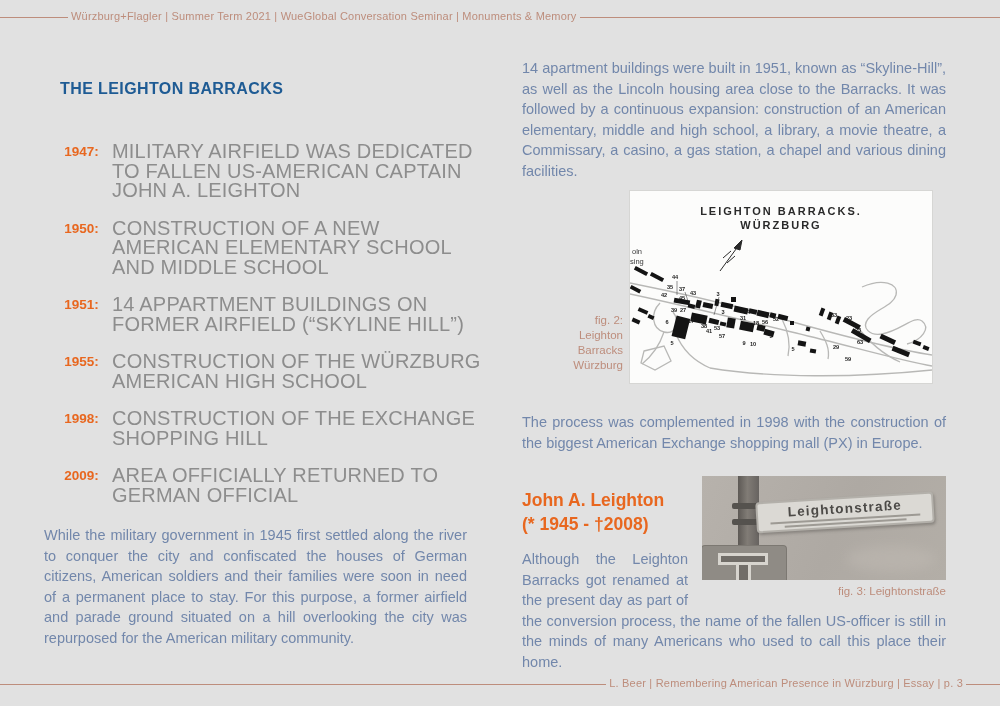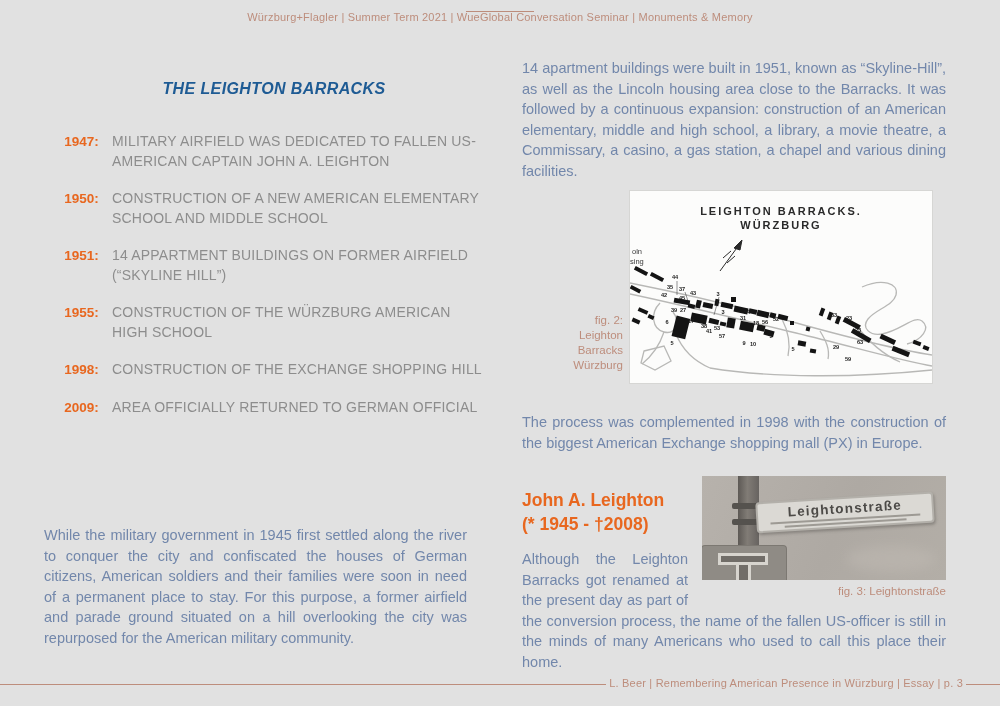--- a/index.html
+++ b/index.html
@@ -9,33 +9,33 @@
     background:#e1e1e1;
     font-family:"Liberation Sans", sans-serif;
     overflow:hidden;
     color:#7287ab;
   }
 
   
   .rule-row { position:absolute; left:0; right:0; display:flex; align-items:center; }
   .rule { height:0; border-top:1.5px solid #bd8d7c; }
   .rule-text { color:#bd8d7c; font-size:11px; letter-spacing:.2px; white-space:nowrap; padding:0 3px; transform:translateY(-1px); }
-  .header-row { top:11px;flex-direction:column; }
+  .header-row { top:11px; }
   .header-row .rule.lead { width:68px; }
   .header-row .rule.tail { flex:1; }
   .footer-row { top:678px; }
   .footer-row .rule.lead { flex:1; }
   .footer-row .rule.tail { width:34px; }
 
   
   .left-col { position:absolute; left:60px; top:80px; width:428px; }
-  .page-title { text-align:center; color:#1e5b94; font-weight:bold; font-size:16px; letter-spacing:.4px; margin-bottom:34px;font-style:italic; }
+  .page-title { text-align:left; color:#1e5b94; font-weight:bold; font-size:16px; letter-spacing:.4px; margin-bottom:44px; }
   .timeline-entry { display:flex; margin-bottom:18px; }
   .timeline-year { width:52px; min-width:52px; text-align:center; padding-right:9px; color:#e8671f; font-weight:bold; font-size:13.5px; line-height:19.5px; }
-  .timeline-text { color:#8d8d8d; font-size:14px; line-height:19.5px; letter-spacing:.2px; }
+  .timeline-text { color:#8d8d8d; font-size:20px; line-height:19.5px; letter-spacing:.2px; }
   .body-para { font-size:14.5px; line-height:20.5px; text-align:justify; color:#7287ab; }
   .left-para { position:absolute; left:44px; top:525px; width:423px; }
 
   
   .right-col { position:absolute; left:522px; top:58px; width:424px; }
 
   .fig2-row { display:flex; margin-top:10px; }
   .fig2-caption { width:108px; min-width:108px; align-self:flex-end; text-align:right; padding-right:7px; padding-bottom:10px;
                   color:#bd8d7c; font-size:11.5px; line-height:15px; }
   .map-box { width:302px; height:192px; background:#ffffff; box-shadow:0 0 0 1px #d6d6d4; }

